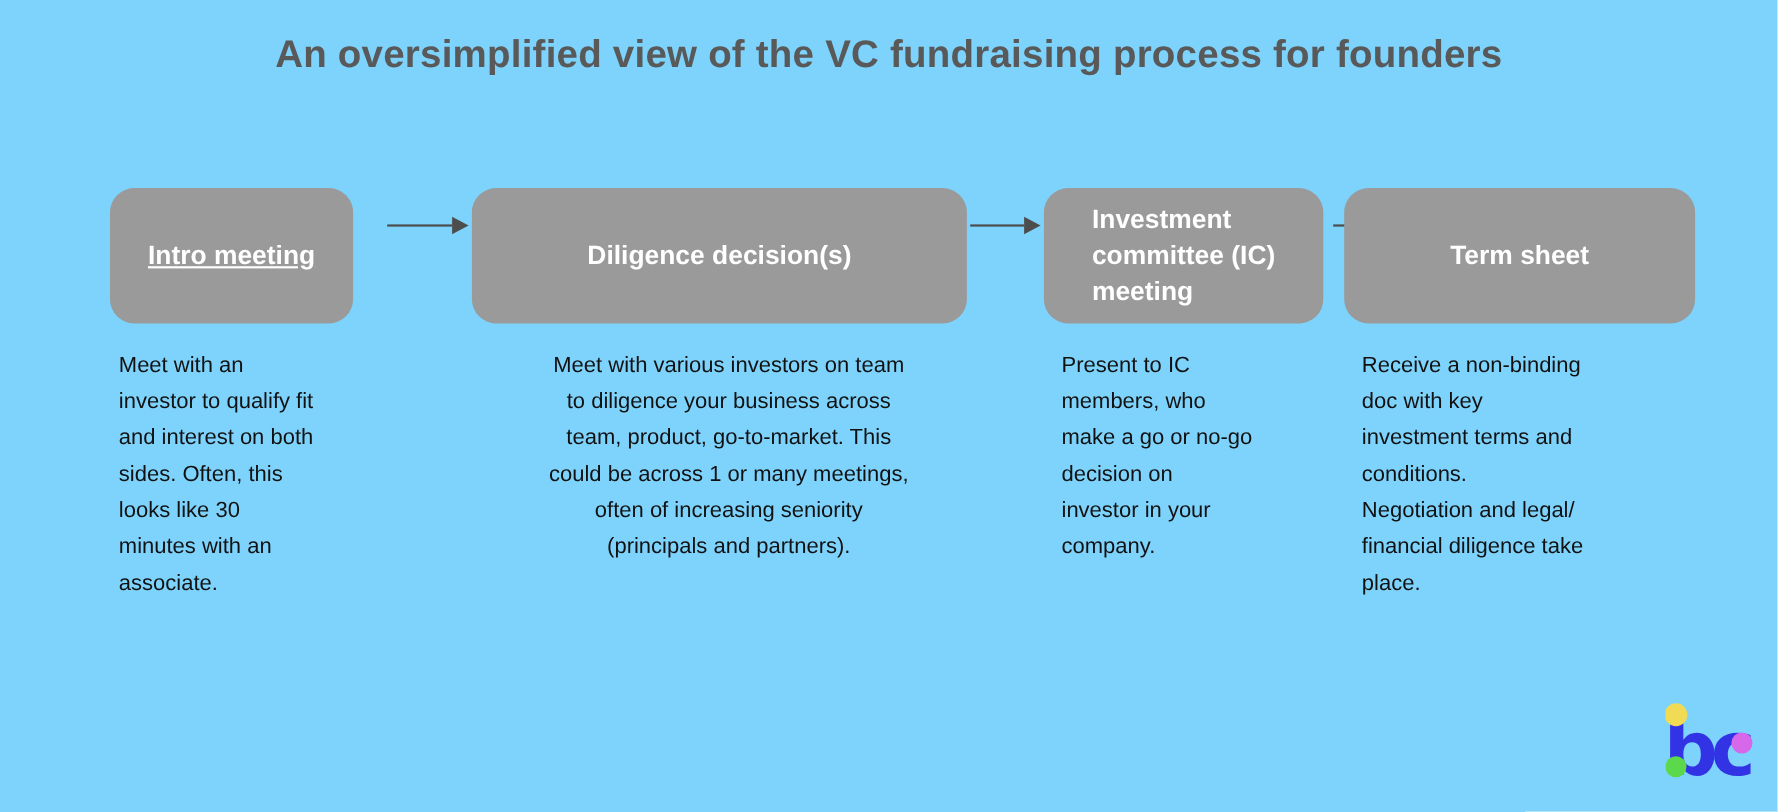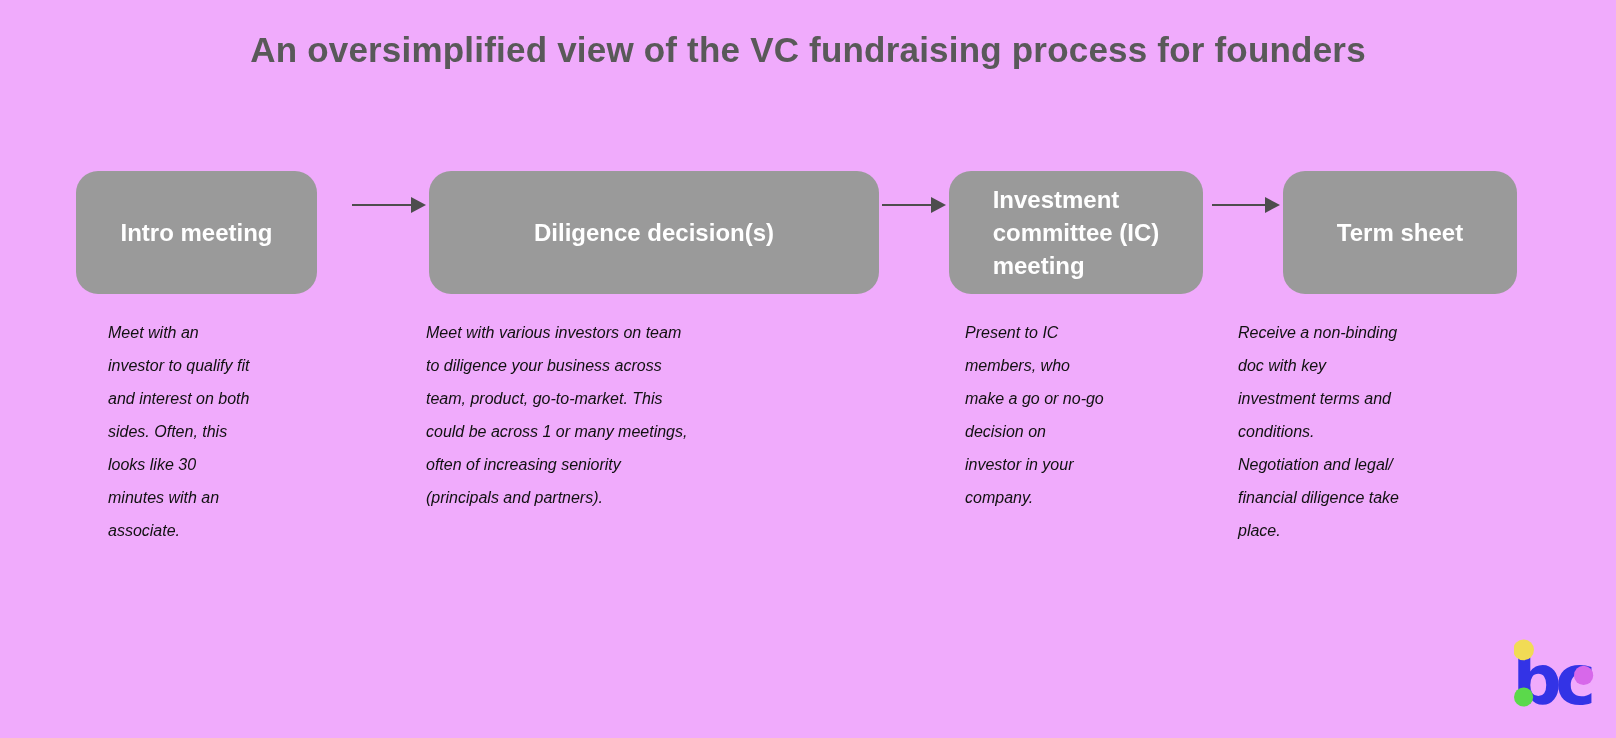--- a/index.html
+++ b/index.html
@@ -1,21 +1,21 @@
 <!DOCTYPE html>
 <html style="--box_fill: #9a9a9a; --box_text: #ffffff; --arrow_color: #4d4d4d; --title_color: #595959; --body_text_color: #111111;"><head>
 <meta charset="utf-8">
 <style>
   * { margin: 0; padding: 0; box-sizing: border-box; }
   html, body { background: #ffffff; }
   .page {
     position: relative;
     width: 1616px;
     height: 738px;
-    background: #f0abfc;
+    background: #7dd3fc;
     font-family: "Liberation Sans", sans-serif;
     overflow: hidden;
   }
   .title {
     position: absolute;
     top: 30px;
     left: 0;
     width: 100%;
     text-align: center;
     font-size: 35px;
@@ -33,24 +33,24 @@
     align-items: center;
     justify-content: center;
     color: var(--box_text, #ffffff);
     font-weight: bold;
     font-size: 24px;
     line-height: 33px;
     white-space: pre-line;
     padding: 0 12px;
     margin-top: 24px;
   }
-  .box1 { left: 76px;   width: 241px; }
+  .box1 { left: 100px;   width: 221px; text-decoration: underline; }
   .box2 { left: 429px;  width: 450px; }
   .box3 { left: 949px;  width: 254px; }
-  .box4 { left: 1283px; width: 234px; }
+  .box4 { left: 1222px; width: 319px; }
   .arrow {
     position: absolute;
     top: 197px;
     height: 16px;
     display: flex;
     align-items: center;
   }
   .arrow1 { left: 352px;  width: 74px; }
   .arrow2 { left: 882px;  width: 64px; }
   .arrow3 { left: 1212px; width: 68px; }
@@ -62,28 +62,27 @@
   .arrow-head {
     width: 0;
     height: 0;
     border-top: 8px solid transparent;
     border-bottom: 8px solid transparent;
     border-left: 15px solid var(--arrow_color, #4d4d4d);
   }
   .desc {
     position: absolute;
     top: 316px;
-    font-size: 16px;
+    font-size: 20px;
     line-height: 33px;
     color: var(--body_text_color, #111111);
     white-space: pre-line;
-    font-style: italic;
   }
   .desc1 { left: 108px;  width: 255px; }
-  .desc2 { left: 426px;  width: 435px; }
+  .desc2 { left: 445px;  width: 435px; text-align: center; }
   .desc3 { left: 965px;  width: 245px; }
   .desc4 { left: 1238px; width: 268px; }
   .logo {
     position: absolute;
     left: 1514px;
     top: 637px;
     width: 80px;
     height: 80px;
   }
   .logo text { font-family: "DejaVu Sans", sans-serif; font-weight: bold; }

